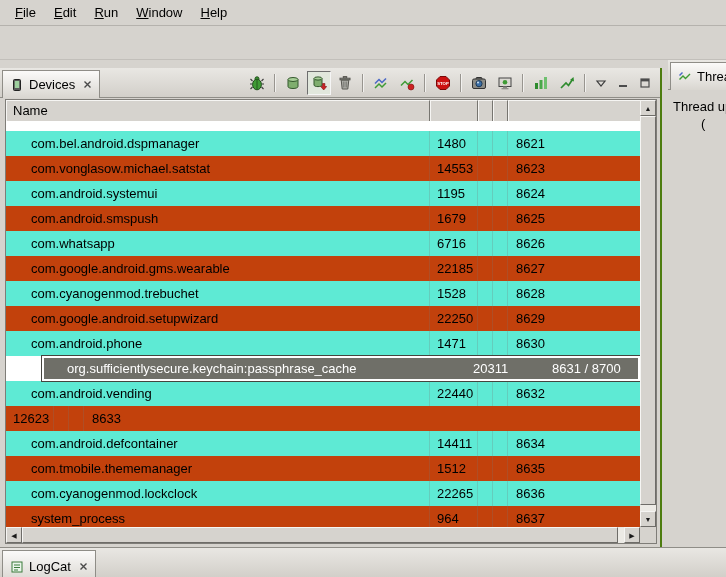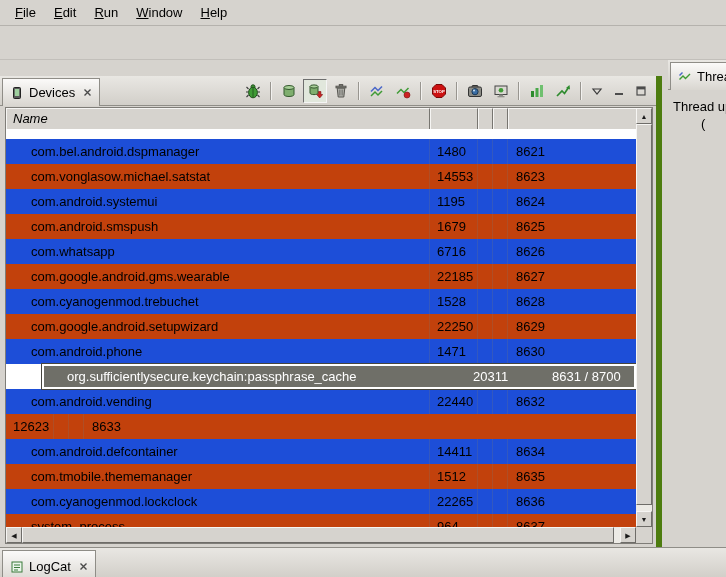--- a/index.html
+++ b/index.html
@@ -23,21 +23,21 @@
   .menu-item::first-letter { text-decoration:underline; }
 
   
   .toolbar-strip {
     position:absolute; top:27px; left:0; right:0; height:33px;
     background:#d6d3ce; border-bottom:1px solid #c2bfba;
   }
 
   
   .main { position:absolute; top:60px; left:0; right:0; bottom:30px; }
-  .devices-panel { position:absolute; left:0; top:16px; bottom:0; width:662px; border-right:6px solid #4d7c0f; }
+  .devices-panel { position:absolute; left:0; top:8px; bottom:0; width:662px; border-right:2px solid #4d7c0f; }
   .sash { position:absolute; left:663px; width:5px; top:0; bottom:0; background:#d6d3ce; }
   .threads-panel { position:absolute; left:668px; right:0; top:0; bottom:0; overflow:hidden; }
 
   
   .tabbar {
     position:relative; height:30px;
     background:linear-gradient(#e9e7e3,#d2cfc9);
     border-bottom:1px solid #8f8d87;
   }
   .tab {
@@ -66,35 +66,34 @@
   .tsep { width:0; height:18px; border-left:1px solid #98958f; border-right:1px solid #f2f1ef; margin:0 3px; }
 
   
   .table-wrap {
     position:absolute; top:31px; left:5px; right:3px; bottom:3px;
     border:1px solid #7f7d78; background:#fff;
   }
   .thead {
     position:absolute; top:0; left:0; right:16px; height:33px;
     display:flex;
-    font-style:italic;
   }
   .th {
     background:#d6d3ce;
     border-top:1px solid #f6f5f3; border-left:1px solid #f6f5f3;
     border-right:1px solid #777570; border-bottom:1px solid #777570;
     line-height:19px; padding-left:6px; overflow:hidden;
   }
   .tbody {
     position:absolute; top:21px; left:0; right:16px; bottom:16px;
     background:#fff; overflow:hidden;
   }
   .partial-row { height:10px; background:#fff; }
   .trow { display:flex; height:25px; align-items:stretch; background:#c2410c; }
-  .trow.alt { background:#1d4ed8; }
+  .trow.alt { background:#5eead4; }
   .cell {
     display:flex; align-items:center; overflow:hidden; white-space:nowrap;
     border-right:1px solid rgba(120,120,115,0.25);
   }
   .c-name { width:424px; padding-left:25px; }
   .c-pid  { width:48px; padding-left:7px; }
   .c-aa   { width:15px; }
   .c-bb   { width:15px; }
   .c-port { flex:1; padding-left:8px; border-right:none; }
   .th.c-name { padding-left:6px; }

